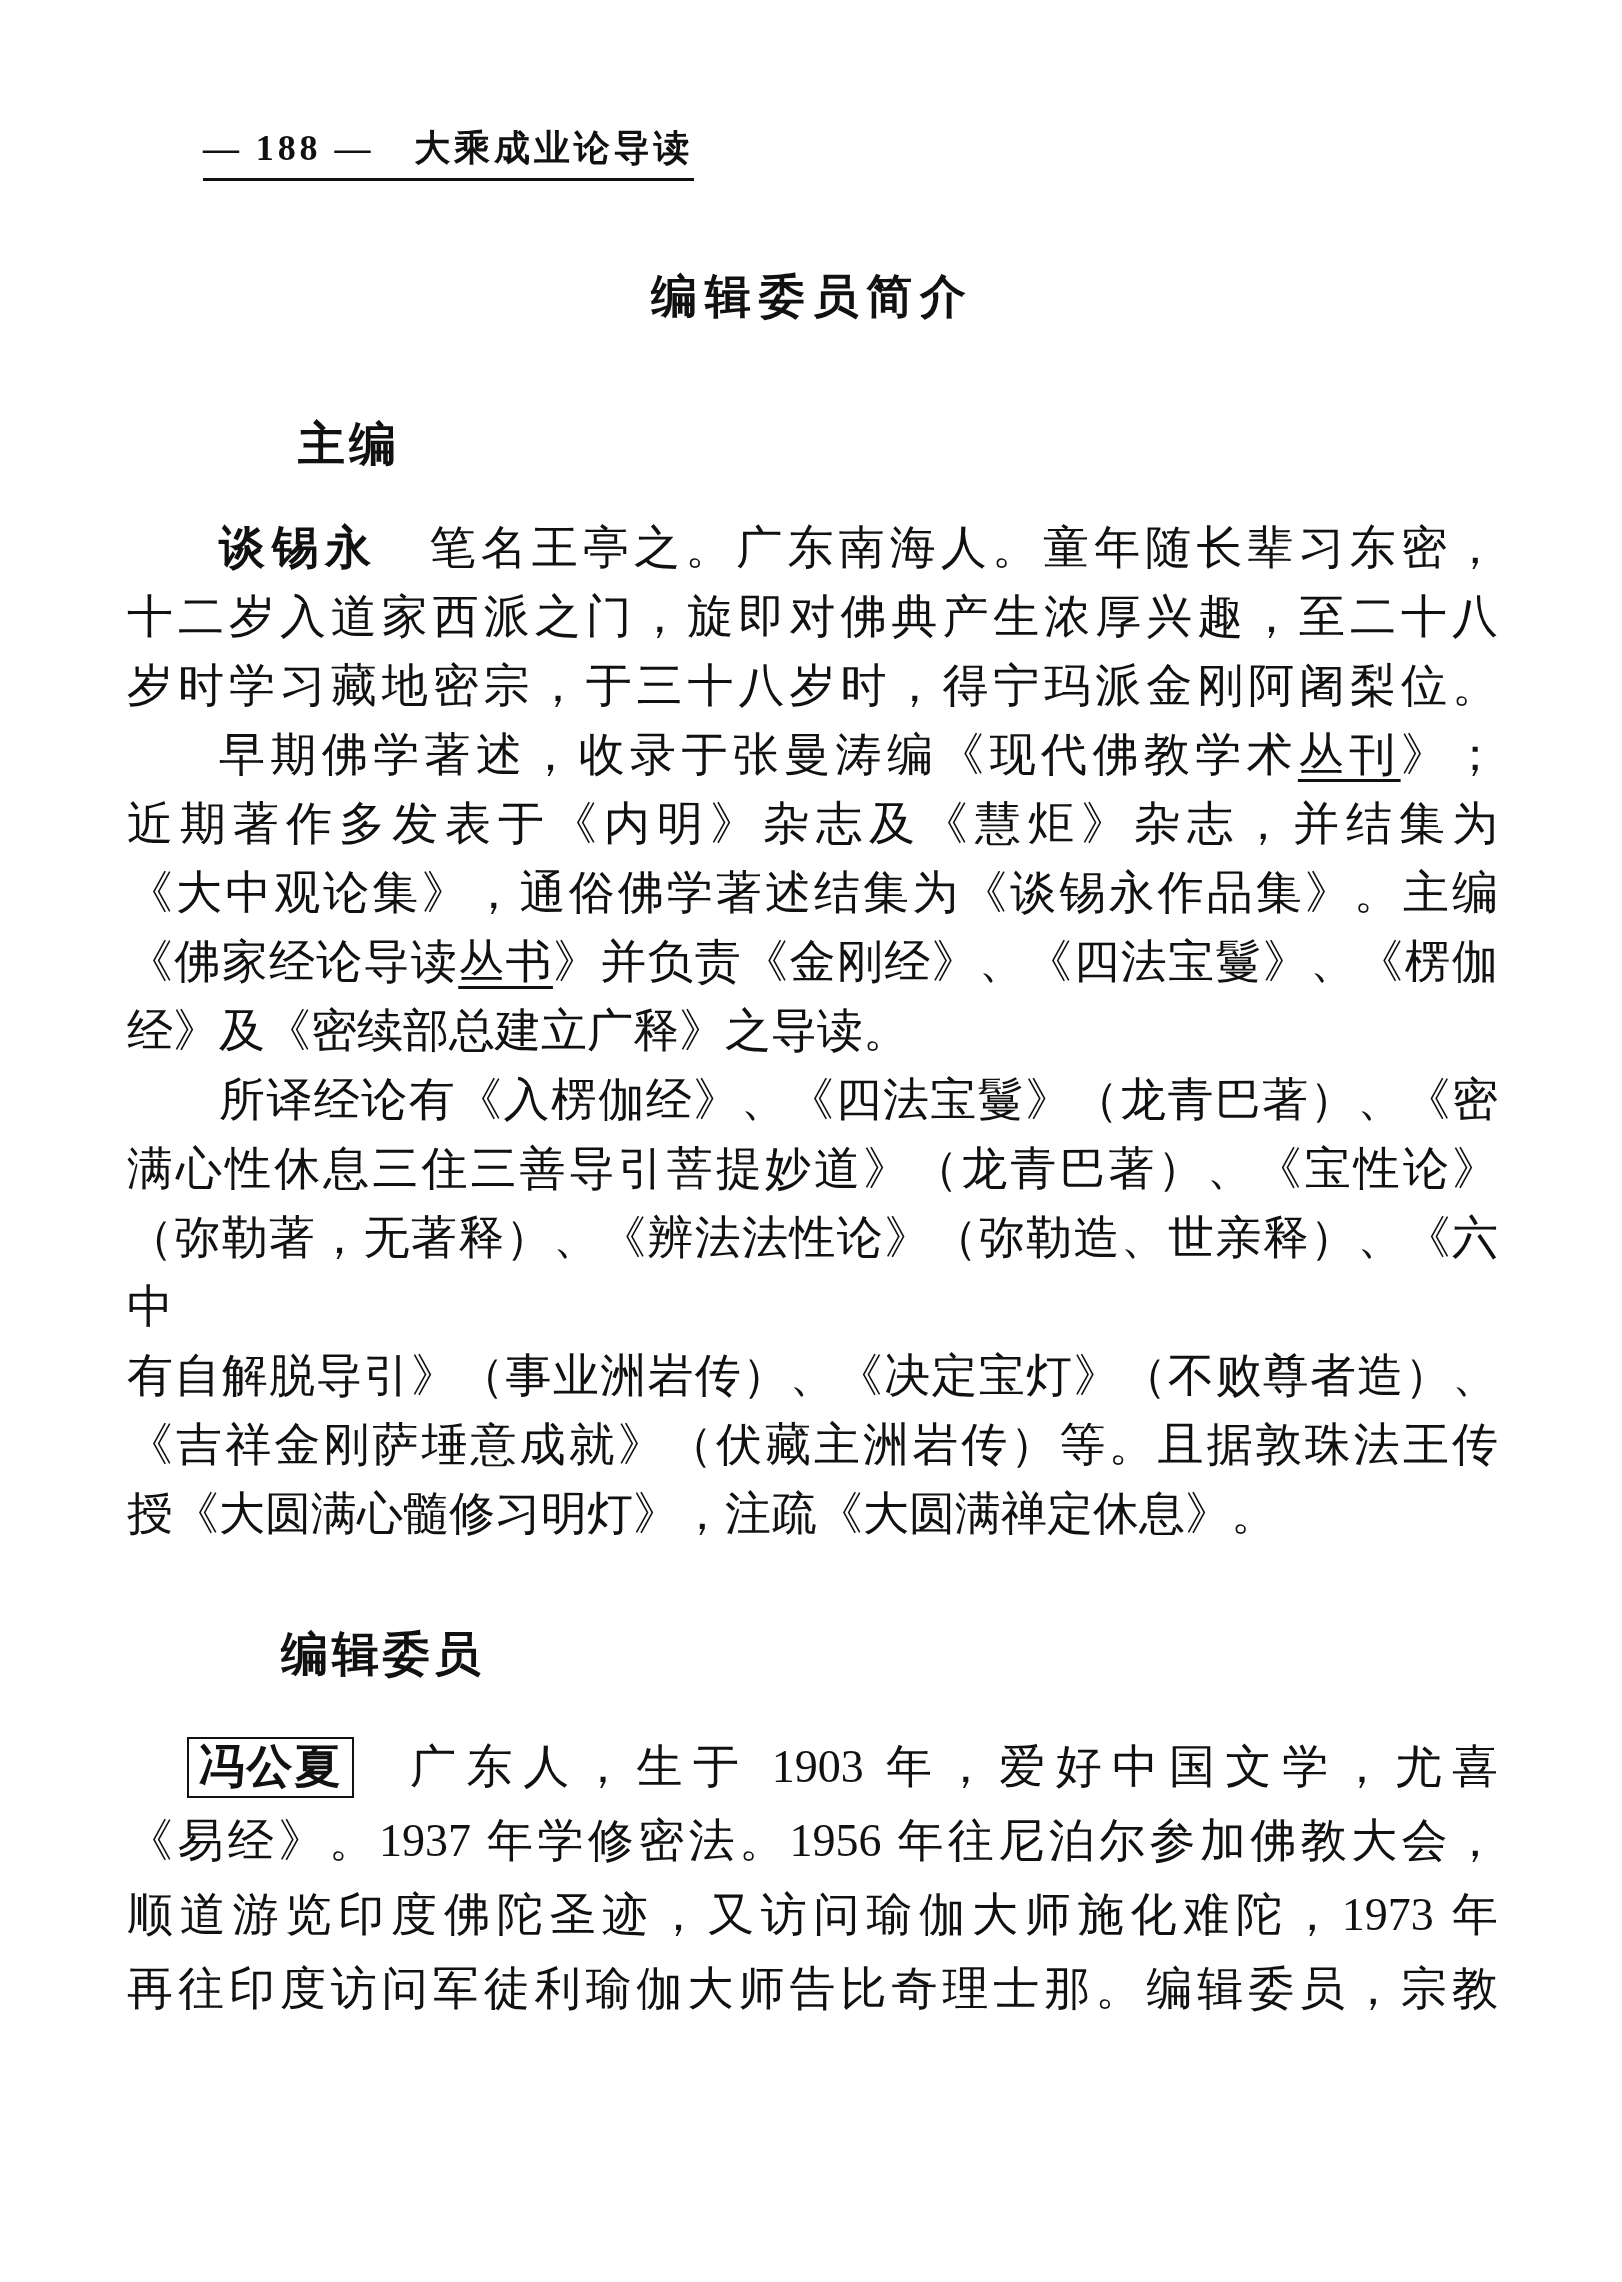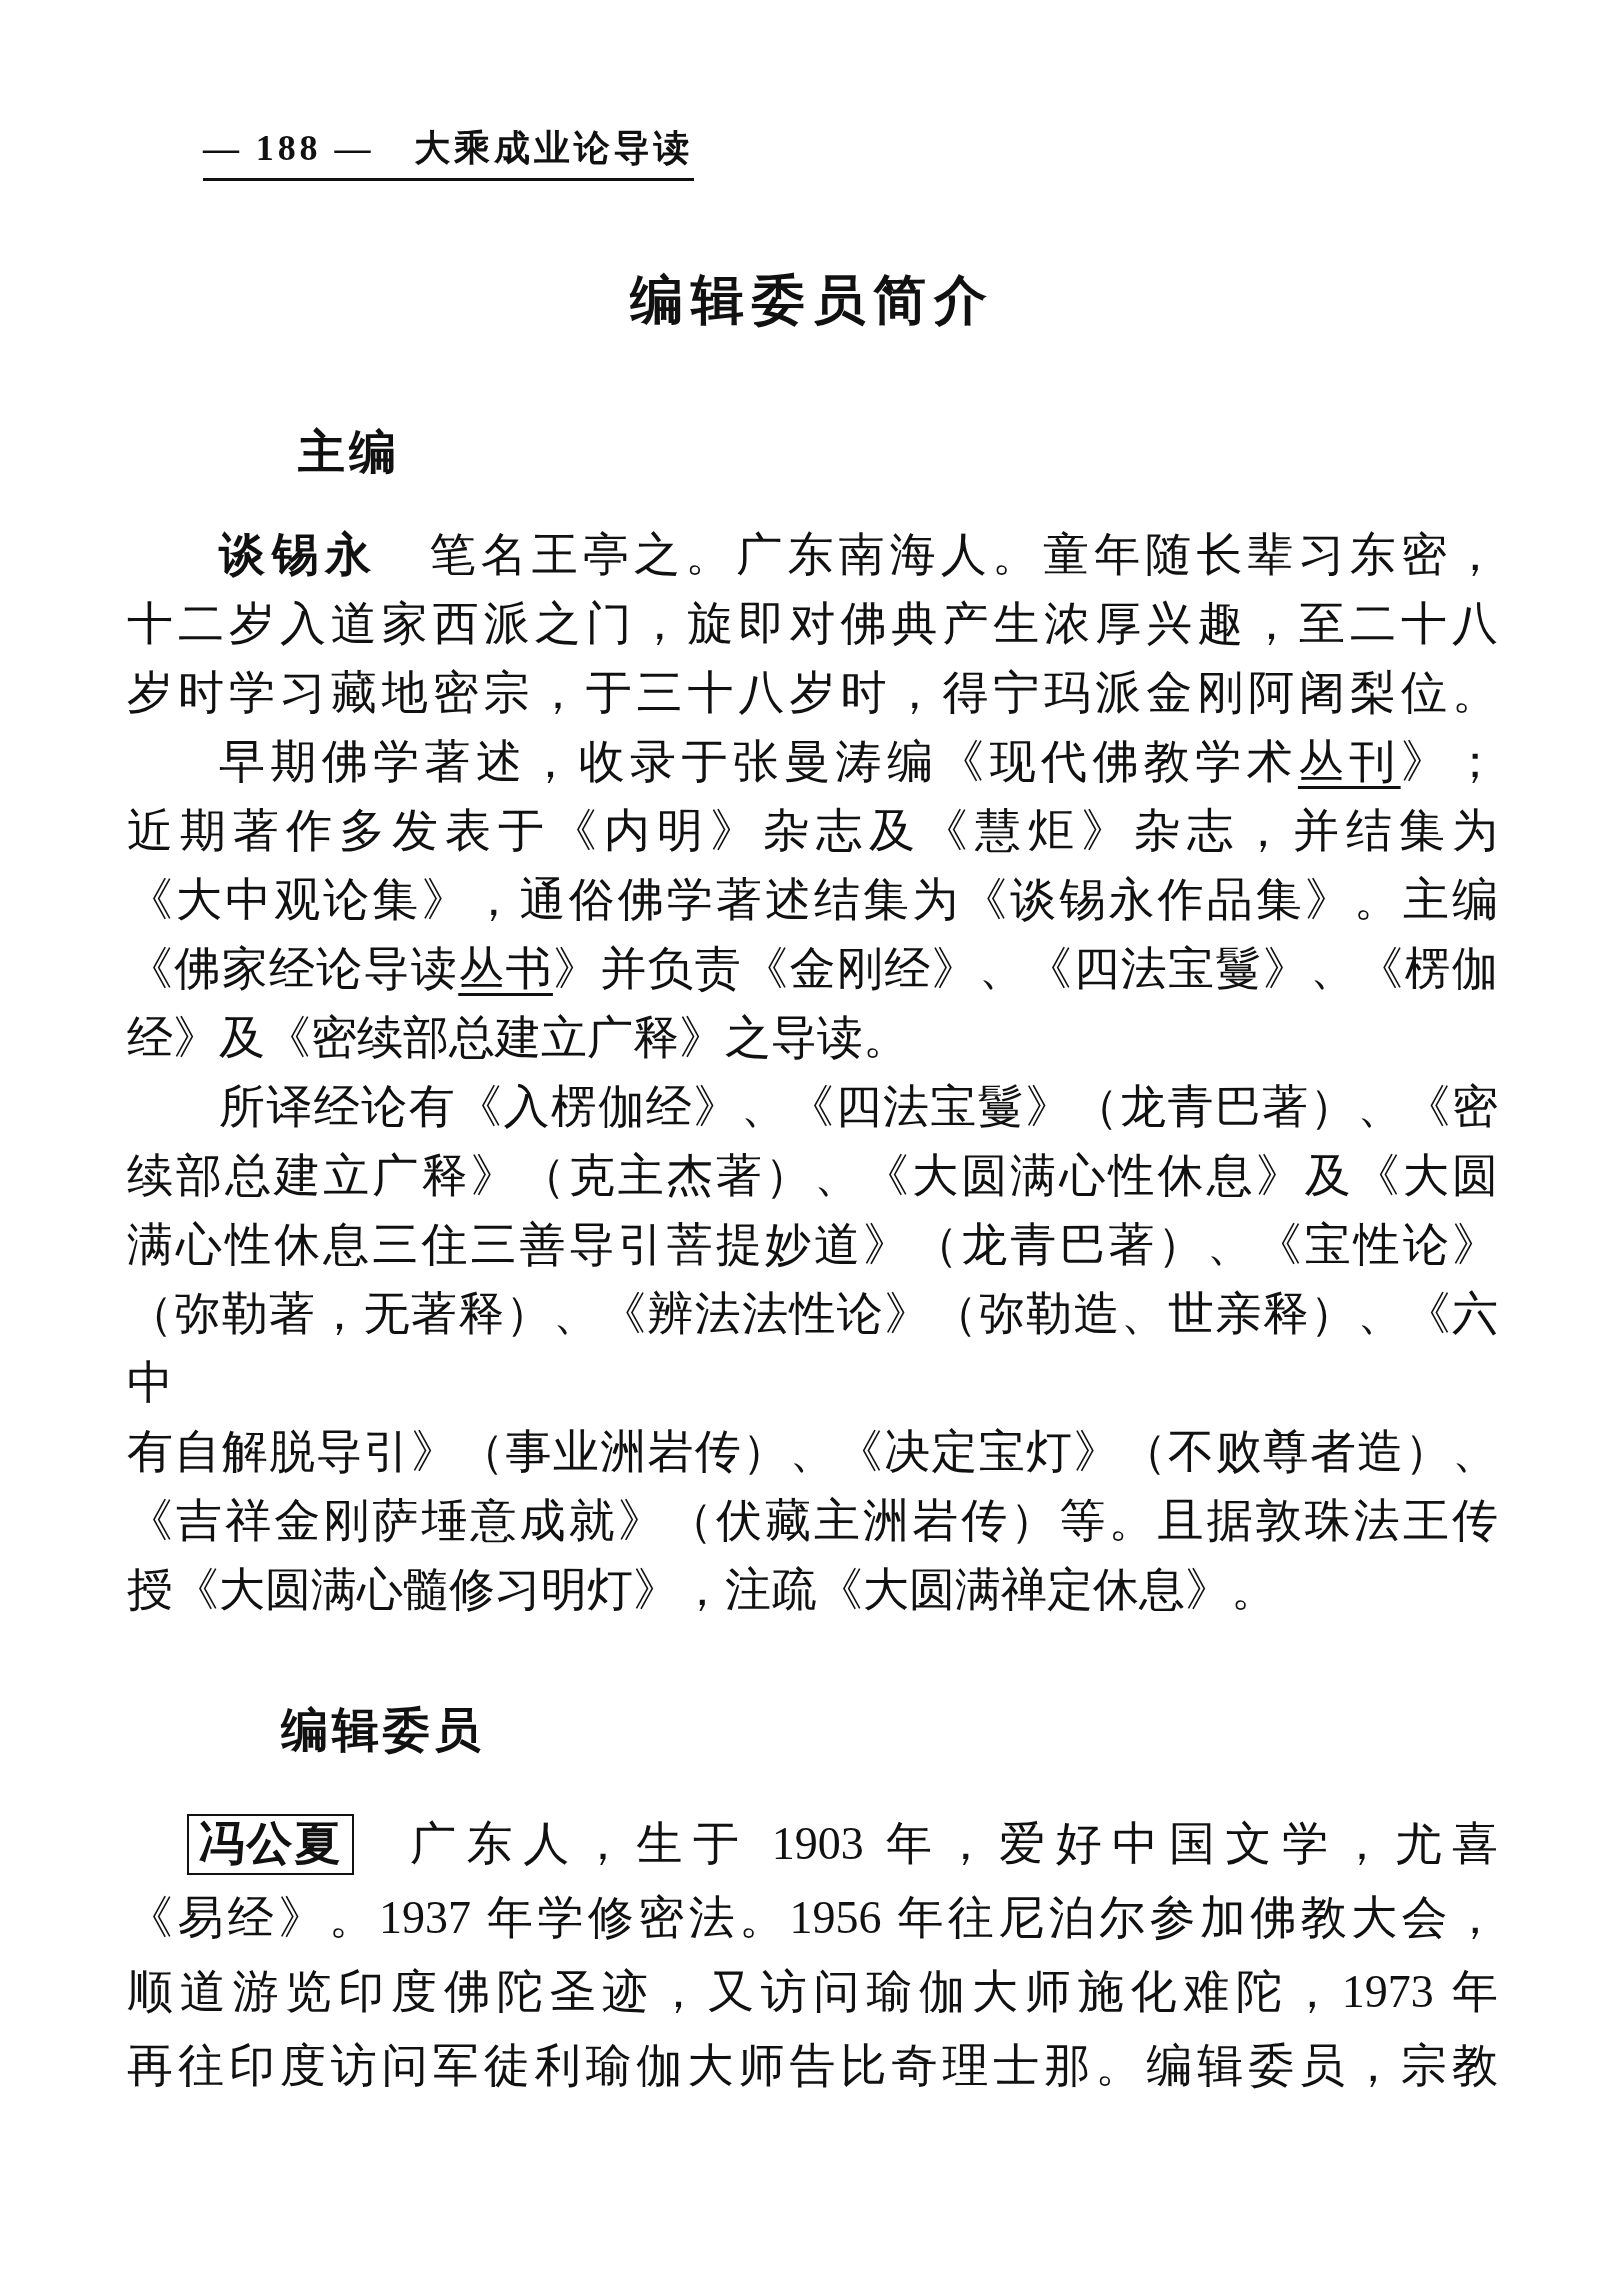--- a/index.html
+++ b/index.html
@@ -27,21 +27,21 @@
     letter-spacing: 3.9px;
     border-bottom: 3.9px solid #111;
     padding-bottom: 9.8px;
     line-height: 1.1;
   }
   
   .page-title {
     margin: 90px 0 0 0;
     text-align: center;
     font-family: "DejaVu Sans", "Liberation Sans", sans-serif;
-    font-size: 53px;
+    font-size: 46px;
     font-weight: bold;
     letter-spacing: 7.8px;
     line-height: 1.1;
   }
   
   .section-heading {
     font-family: "DejaVu Sans", "Liberation Sans", sans-serif;
     font-size: 47px;
     font-weight: bold;
     letter-spacing: 3.9px;
@@ -109,21 +109,20 @@
   <div class="pgroup">
     <div class="line ind"><span>早期佛学著述，收录于张曼涛编《现代佛教学术</span><span class="u">丛刊</span><span>》；</span></div>
     <div class="line">近期著作多发表于《内明》杂志及《慧炬》杂志，并结集为</div>
     <div class="line">《大中观论集》，通俗佛学著述结集为《谈锡永作品集》。主编</div>
     <div class="line"><span>《佛家经论导读</span><span class="u">丛书</span><span>》并负责《金刚经》、《四法宝鬘》、《楞伽</span></div>
     <div class="line end">经》及《密续部总建立广释》之导读。</div>
   </div>
 
   <div class="pgroup">
     <div class="line ind">所译经论有《入楞伽经》、《四法宝鬘》（龙青巴著）、《密</div>
-    <div class="line">续部总建立广释》（克主杰著）、《大圆满心性休息》及《大圆</div>
     <div class="line">满心性休息三住三善导引菩提妙道》（龙青巴著）、《宝性论》</div>
     <div class="line">（弥勒著，无著释）、《辨法法性论》（弥勒造、世亲释）、《六中</div>
     <div class="line">有自解脱导引》（事业洲岩传）、《决定宝灯》（不败尊者造）、</div>
     <div class="line">《吉祥金刚萨埵意成就》（伏藏主洲岩传）等。且据敦珠法王传</div>
     <div class="line end">授《大圆满心髓修习明灯》，注疏《大圆满禅定休息》。</div>
   </div>
 
   <h2 class="section-heading second">编辑委员</h2>
 
   <div class="body-block tight pgroup p4">

